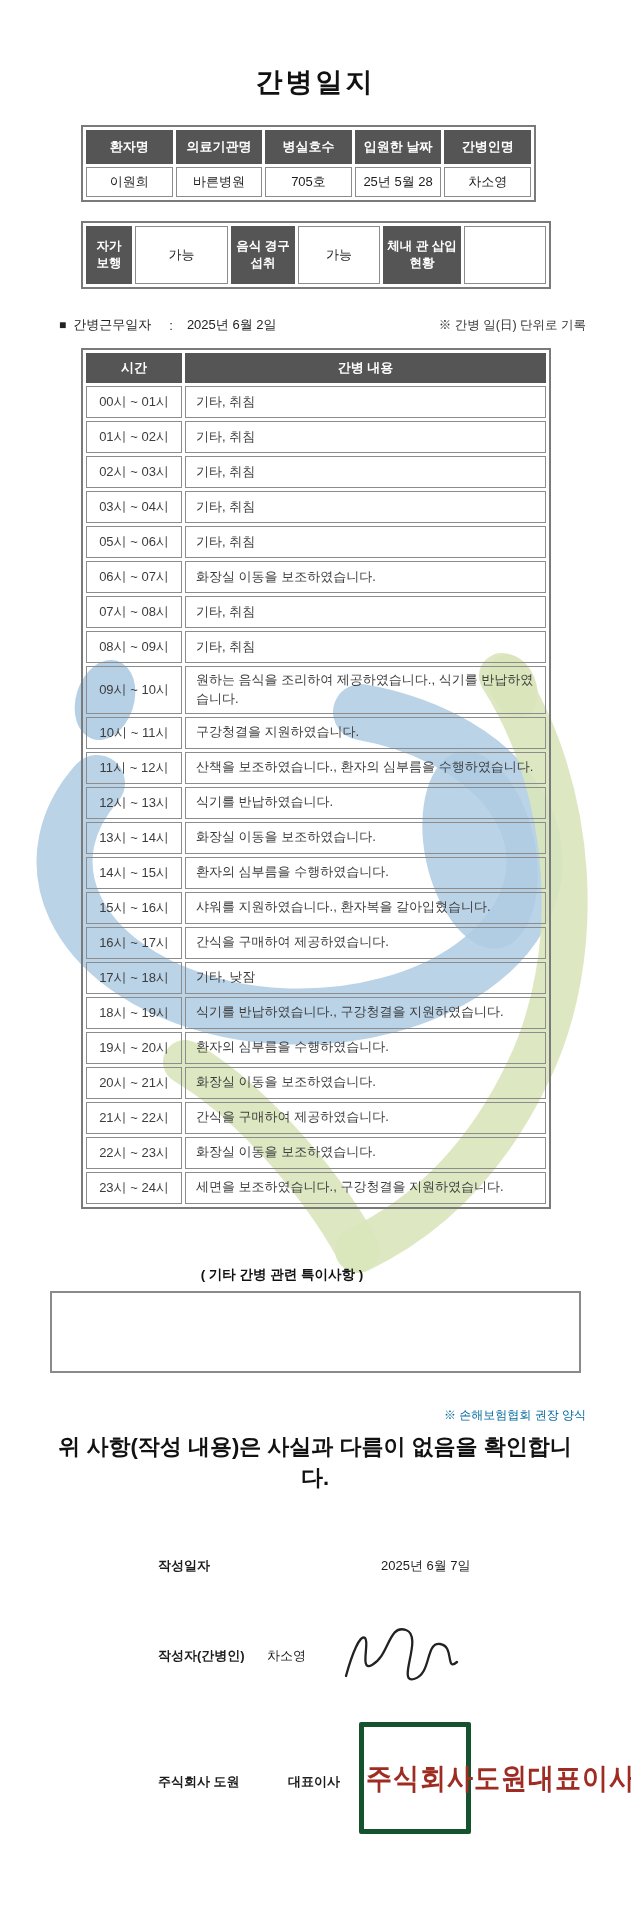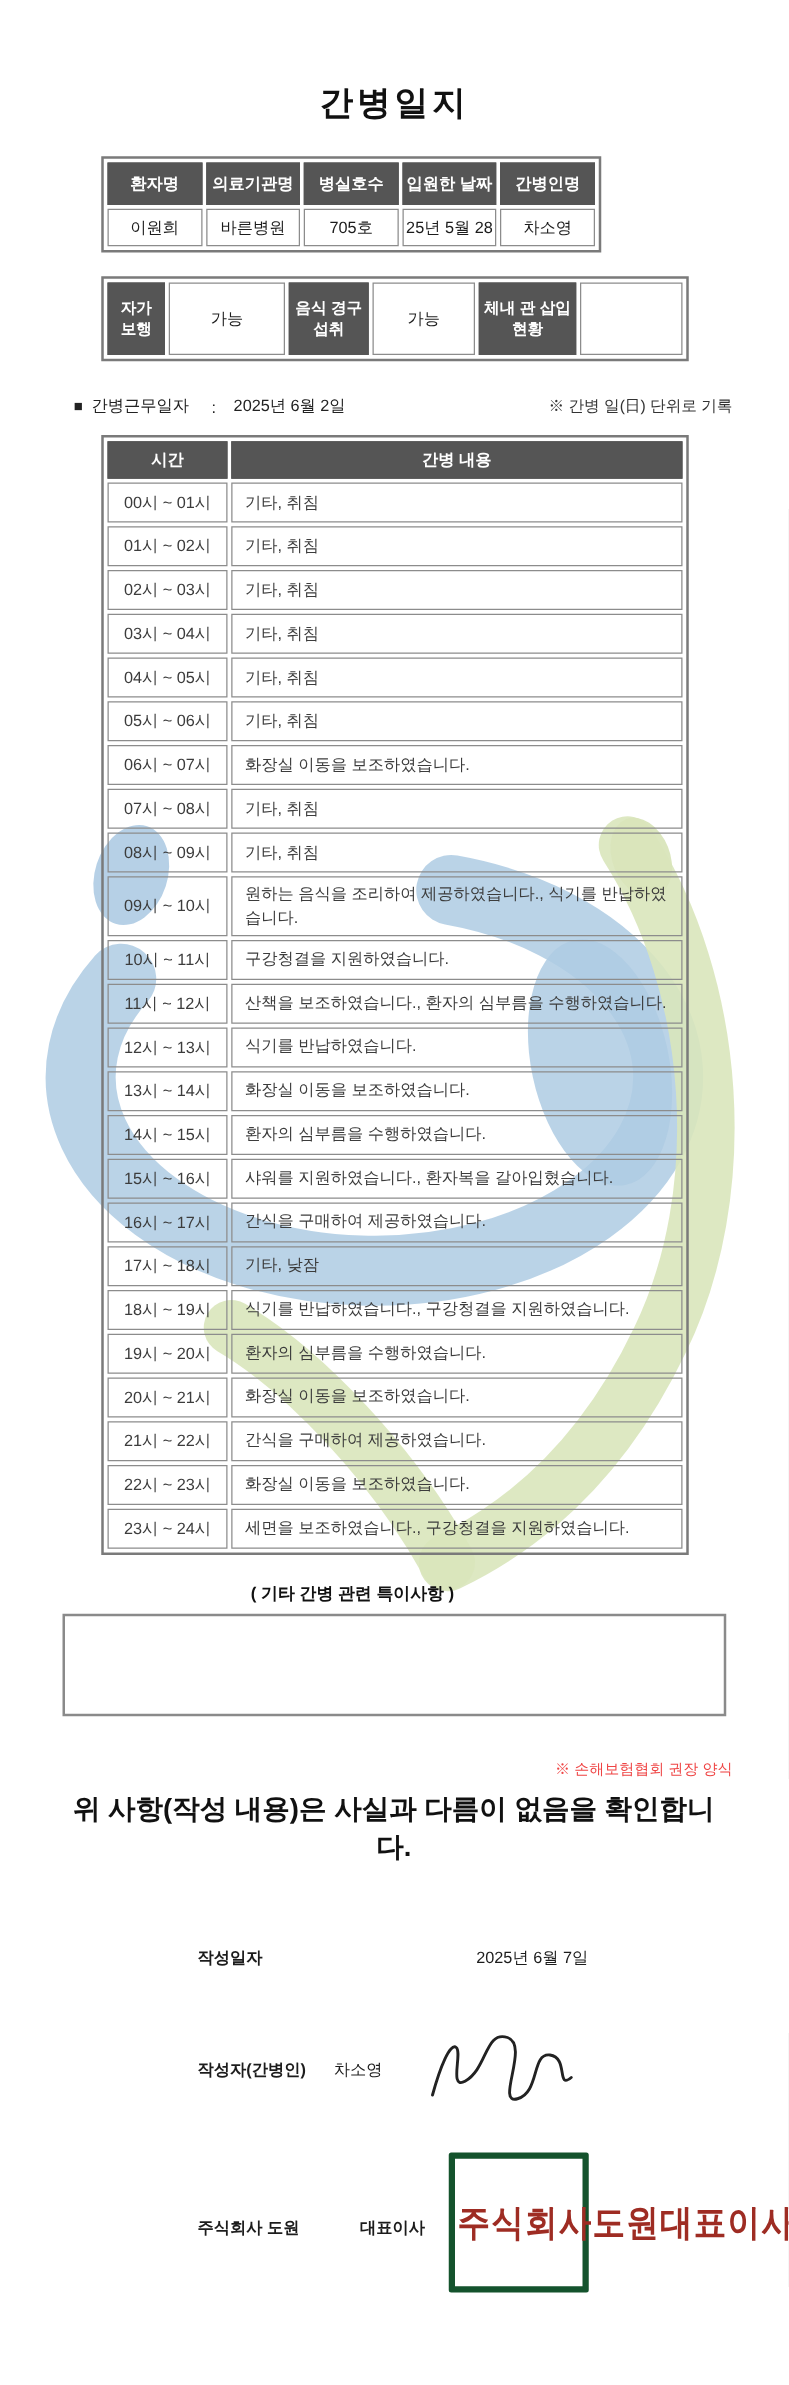--- a/index.html
+++ b/index.html
@@ -26,21 +26,21 @@
   table.form td, table.form th {
     border:1px solid #8c8c8c; font-size:13px; text-align:center;
     vertical-align:middle; background:transparent; color:#1c1c1c;
   }
   table.form .dark {
     background:#555555; border:1px solid #555555; color:#ffffff;
     font-weight:bold;
   }
 
   
-  .patient-table { top:125px; left:81px; width:400px; }
+  .patient-table { top:125px; left:81px; width:455px; }
   .patient-table th { height:34px; font-size:13px; }
   .patient-table td { height:30px; }
 
   
   .status-table { top:221px; left:81px; width:470px; }
   .status-table td { height:58px; }
   .status-table .dark {
     font-size:12.5px; line-height:1.35; word-break:break-all; padding:2px;
   }
 
@@ -66,21 +66,21 @@
   
   .notes-title {
     top:1266px; left:0; width:564px; text-align:center;
     font-size:13.5px; font-weight:bold; color:#111;
   }
   .notes-box {
     top:1291px; left:50px; width:531px; height:82px;
     border:2px solid #8a8a8a; background:transparent;
     font-size:13px; padding:6px;
   }
-  .form-note { top:1407px; left:0; width:586px; text-align:right; font-size:12px; color:#ef4444; }
+  .form-note { top:1407px; left:0; width:586px; text-align:right; font-size:12px; color:#0369a1; }
 
   
   .confirm {
     top:1432px; left:55px; width:520px; text-align:center;
     font-size:22px; font-weight:bold; line-height:1.4; color:#111;
     word-break:break-all;
   }
 
   
   .lbl { font-size:13px; font-weight:bold; color:#1c1c1c; white-space:nowrap; }
@@ -201,24 +201,20 @@
     </tr>
         <tr class="care-row">
       <td class="t-time">02시 ~ 03시</td>
       <td class="t-content">기타, 취침</td>
     </tr>
         <tr class="care-row">
       <td class="t-time">03시 ~ 04시</td>
       <td class="t-content">기타, 취침</td>
     </tr>
         <tr class="care-row">
-      <td class="t-time">04시 ~ 05시</td>
-      <td class="t-content">기타, 취침</td>
-    </tr>
-        <tr class="care-row">
       <td class="t-time">05시 ~ 06시</td>
       <td class="t-content">기타, 취침</td>
     </tr>
         <tr class="care-row">
       <td class="t-time">06시 ~ 07시</td>
       <td class="t-content">화장실 이동을 보조하였습니다.</td>
     </tr>
         <tr class="care-row">
       <td class="t-time">07시 ~ 08시</td>
       <td class="t-content">기타, 취침</td>

